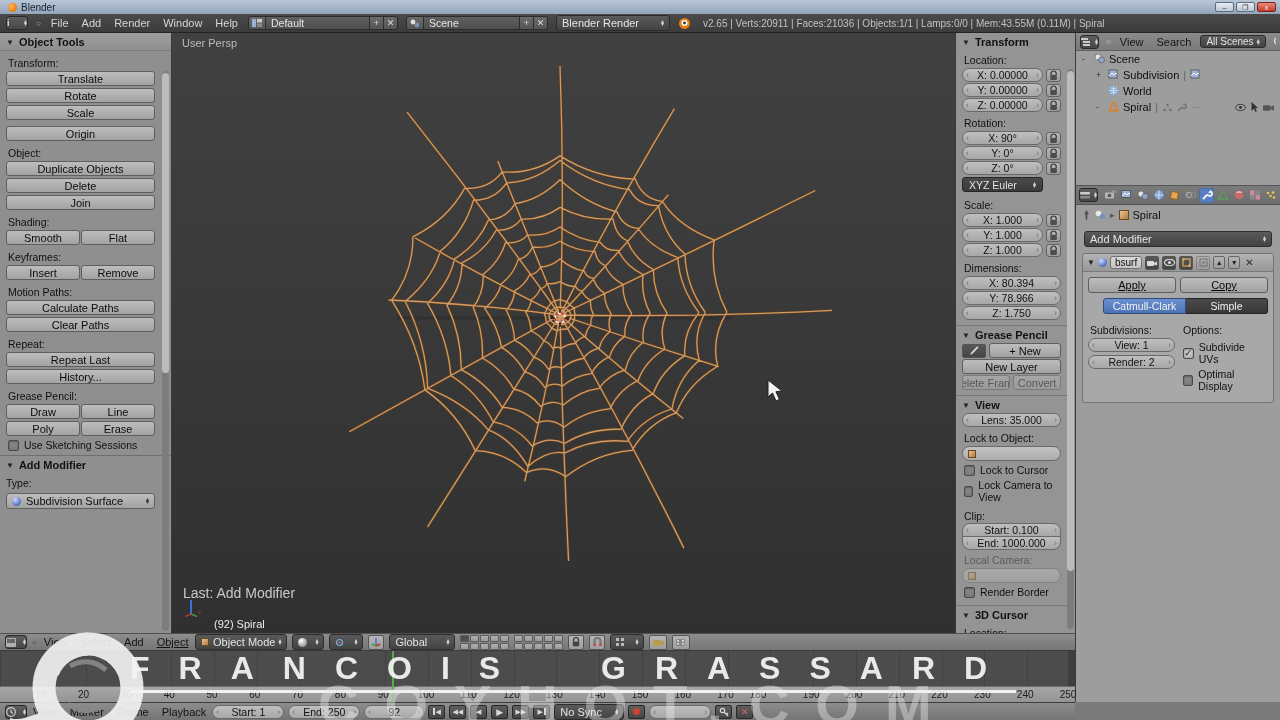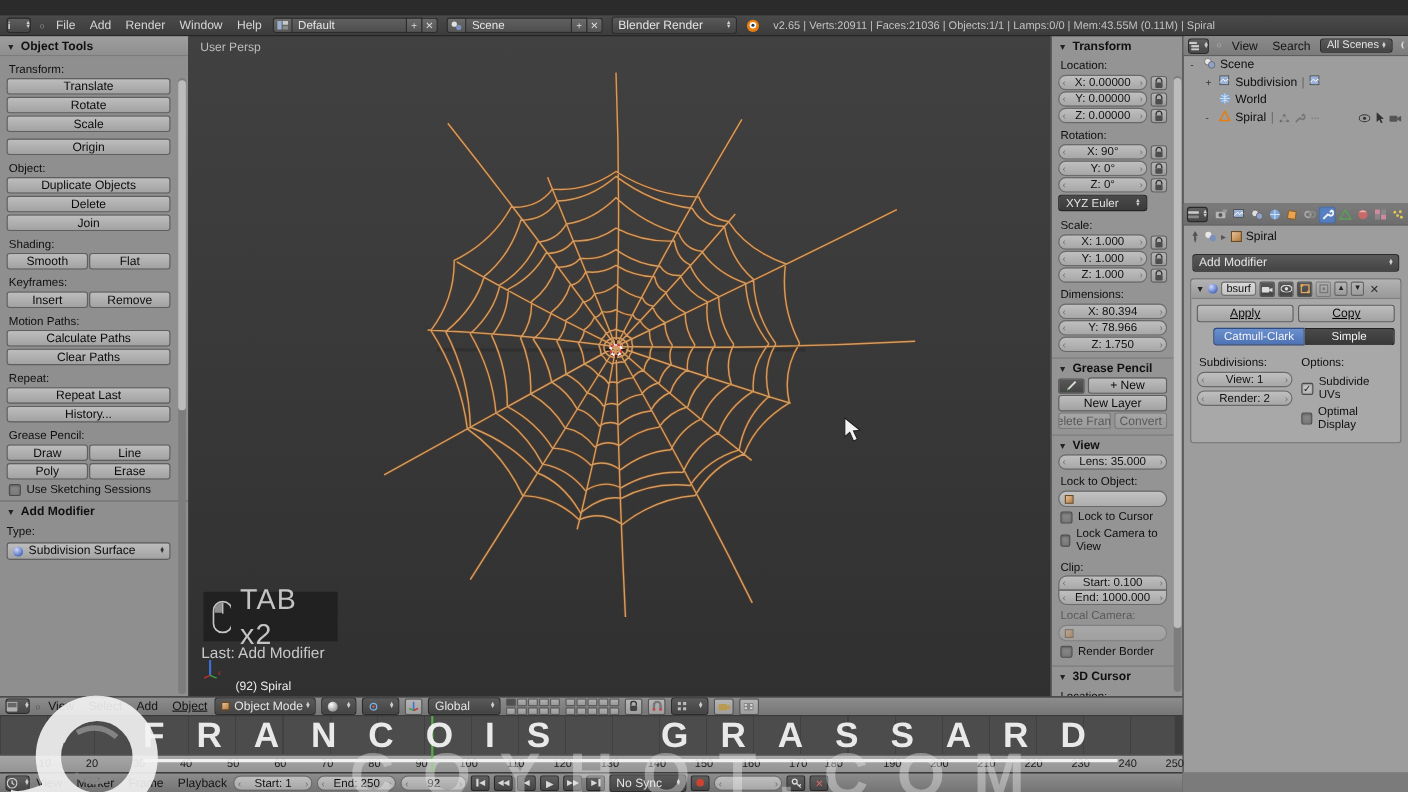--- a/index.html
+++ b/index.html
@@ -168,20 +168,29 @@
   #wm-site { position:absolute; left:318px; top:672px; font-size:56px; font-weight:bold; letter-spacing:26px;
     color:rgba(238,238,238,.40); z-index:60; pointer-events:none; white-space:nowrap; }
   #wm-logo { position:absolute; left:10px; top:626px; z-index:61; pointer-events:none; }
   svg text { font-family:"Liberation Sans", sans-serif; }
 </style>
 </head>
 <body>
 
 <div id="app">
 
+  <div id="titlebar">
+    <span class="bicon"></span>
+    <span>Blender</span>
+    <span id="winbtns">
+      <span class="wb">–</span>
+      <span class="wb">❐</span>
+      <span class="wb close">x</span>
+    </span>
+  </div>
 
   <div id="infobar">
     <span class="edbtn">
       <span style="color:#ddd;font-size:9px;font-weight:bold;">i</span>
       <span class="updown">
           <span>▴</span>
           <span>▾</span>
         </span>
     </span>
     <span style="color:#bbb;font-size:8px;">○</span>
@@ -326,28 +335,20 @@
         <circle cx="388" cy="285" r="5" fill="none" stroke="#f5f5f5" stroke-width="2"></circle>
         <circle cx="388" cy="285" r="5" fill="none" stroke="#cc3b3b" stroke-width="2" stroke-dasharray="3,3"></circle>
         <line x1="388" y1="276" x2="388" y2="280" stroke="#111" stroke-width="1.4"></line>
         <line x1="388" y1="290" x2="388" y2="294" stroke="#111" stroke-width="1.4"></line>
         <line x1="379" y1="285" x2="383" y2="285" stroke="#111" stroke-width="1.4"></line>
         <line x1="393" y1="285" x2="397" y2="285" stroke="#111" stroke-width="1.4"></line>
       </g>
       <path d="M596 347 l0 17 l4.5 -4 l3.5 8 l3.5 -1.7 l-3.6 -7.6 l6 -0.6 Z" fill="#f2f2f2" stroke="#222" stroke-width="1"></path>
     </svg>
     <div id="userpersp">User Persp</div>
-    <div id="keycast">
-      <svg width="19" height="30">
-        <rect x="1" y="1" width="17" height="28" rx="8.5" fill="none" stroke="#c4c4c4" stroke-width="1.6"></rect>
-        <path d="M2 9 Q2 2.2 9.5 2 L9.5 11 L2 11 Z" fill="#8d8d8d"></path>
-        <line x1="9.5" y1="2" x2="9.5" y2="12" stroke="#c4c4c4" stroke-width="1.2"></line>
-      </svg>
-      <span id="keycast-label">TAB x2</span>
-    </div>
     <div id="lastop">Last: Add Modifier</div>
     <svg id="miniaxis" width="20" height="20">
       <line x1="7" y1="1" x2="7" y2="15" stroke="#3b6fd4" stroke-width="2"></line>
       <line x1="7" y1="15" x2="1.5" y2="17.5" stroke="#c03030" stroke-width="1.4"></line>
       <line x1="7" y1="15" x2="13" y2="17.5" stroke="#3f9e3f" stroke-width="1.4"></line>
       <text x="14" y="15" font-size="6" fill="#c03030">x</text>
     </svg>
     <div id="objinfo">(92) Spiral</div>
   </div>
 

